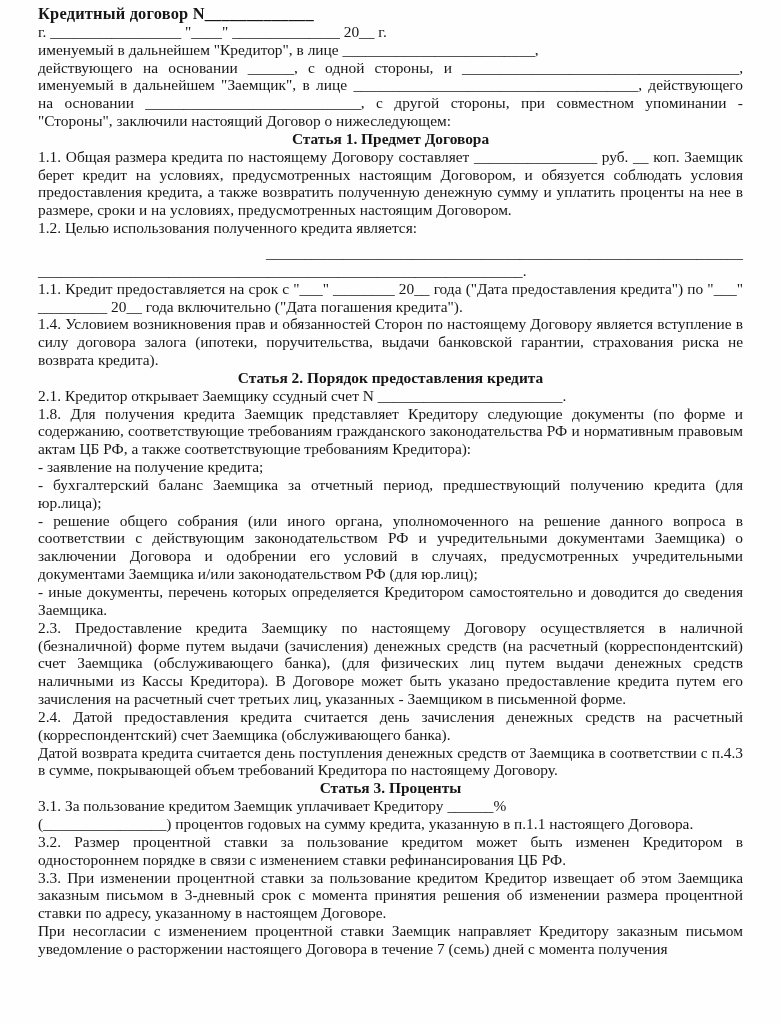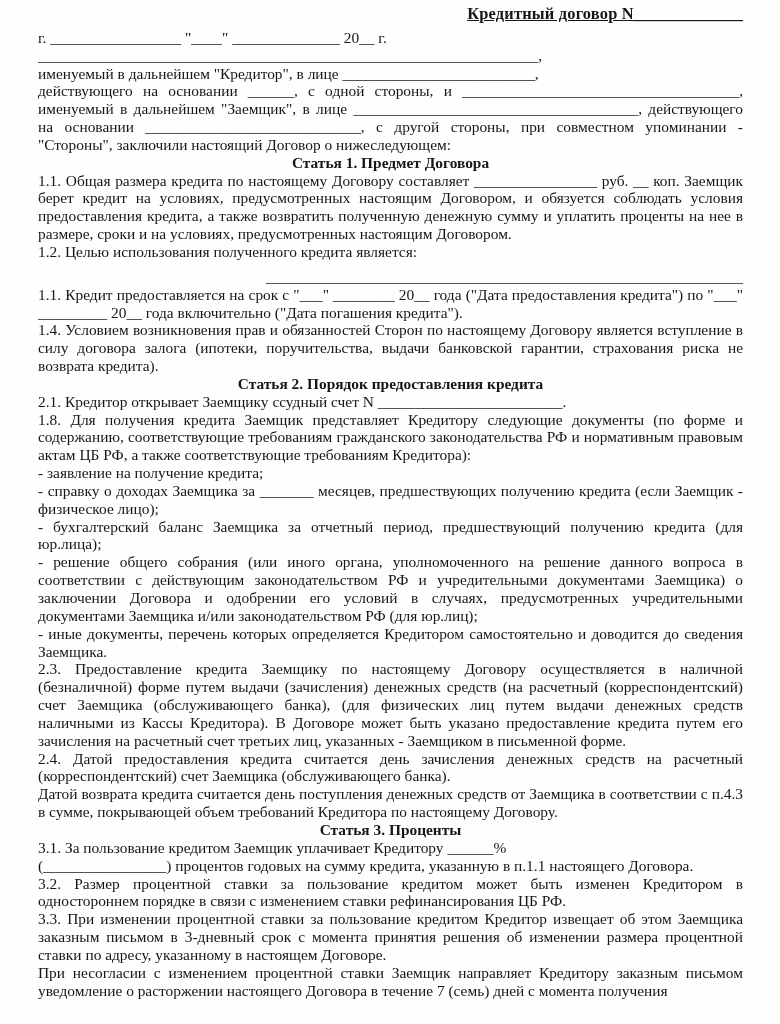--- a/index.html
+++ b/index.html
@@ -13,59 +13,56 @@
     color: #161616;
     font-family: "Liberation Serif", "DejaVu Serif", serif;
     font-size: 15.4px;
     line-height: 17.85px;
     padding: 5px 37px 0 38px;
     -webkit-font-smoothing: antialiased;
   }
   .title {
     font-size: 16.4px;
     font-weight: 700;
-    text-align: right;
-    margin-bottom: 6px;
+    text-align: left;
     letter-spacing: 0.2px;
-    text-decoration: underline;
   }
   .line { text-align: left; }
   .jl { text-align: justify; text-align-last: justify; }
   .heading { font-weight: 700; text-align: center; }
   .para { text-align: justify; }
   .pre { white-space: pre-line; }
   .fill-first { margin-top: 7px; text-align: right; }
 </style>
 </head>
 <body>
 
 <div class="page">
 
   <div class="title">Кредитный договор N_____________</div>
 
   <div class="line">г. _________________  "____" ______________  20__ г.</div>
-  <div class="line">_________________________________________________________________,</div>
   <div class="line">именуемый в дальнейшем "Кредитор", в лице _________________________,</div>
   <div class="line jl">действующего на основании ______, с одной стороны, и ____________________________________,</div>
   <div class="line jl">именуемый в дальнейшем "Заемщик", в лице _____________________________________, действующего</div>
   <div class="line jl">на основании ____________________________, с другой стороны, при совместном упоминании -</div>
   <div class="line">"Стороны", заключили настоящий Договор о нижеследующем:</div>
 
   <div class="heading">Статья 1. Предмет Договора</div>
   <div class="para">1.1. Общая размера кредита по настоящему Договору составляет ________________ руб. __ коп. Заемщик берет кредит на условиях, предусмотренных настоящим Договором, и обязуется соблюдать условия предоставления кредита, а также возвратить полученную денежную сумму и уплатить проценты на нее в размере, сроки и на условиях, предусмотренных настоящим Договором.</div>
   <div class="para">1.2. Целью использования полученного кредита является:</div>
   <div class="line fill-first">______________________________________________________________</div>
+  <div class="line">_______________________________________________________________.</div>
   <div class="para">1.1. Кредит предоставляется на срок с "___" ________ 20__ года ("Дата предоставления кредита") по "___" _________ 20__ года включительно ("Дата погашения кредита").</div>
   <div class="para">1.4. Условием возникновения прав и обязанностей Сторон по настоящему Договору является вступление в силу договора залога (ипотеки, поручительства, выдачи банковской гарантии, страхования риска не возврата кредита).</div>
 
   <div class="heading">Статья 2. Порядок предоставления кредита</div>
   <div class="para">2.1. Кредитор открывает Заемщику ссудный счет N ________________________.</div>
   <div class="para">1.8. Для получения кредита Заемщик представляет Кредитору следующие документы (по форме и содержанию, соответствующие требованиям гражданского законодательства РФ и нормативным правовым актам ЦБ РФ, а также соответствующие требованиям Кредитора):</div>
   <div class="para">- заявление на получение кредита;</div>
-  <div class="para">- справку о доходах Заемщика за _______ месяцев, предшествующих получению кредита (если Заемщик - физическое лицо);</div>
   <div class="para">- бухгалтерский баланс Заемщика за отчетный период, предшествующий получению кредита (для юр.лица);</div>
   <div class="para">- решение общего собрания (или иного органа, уполномоченного на решение данного вопроса в соответствии с действующим законодательством РФ и учредительными документами Заемщика) о заключении Договора и одобрении его условий в случаях, предусмотренных учредительными документами Заемщика и/или законодательством РФ (для юр.лиц);</div>
   <div class="para">- иные документы, перечень которых определяется Кредитором самостоятельно и доводится до сведения Заемщика.</div>
   <div class="para">2.3. Предоставление кредита Заемщику по настоящему Договору осуществляется в наличной (безналичной) форме путем выдачи (зачисления) денежных средств (на расчетный (корреспондентский) счет Заемщика (обслуживающего банка), (для физических лиц путем выдачи денежных средств наличными из Кассы Кредитора). В Договоре может быть указано предоставление кредита путем его зачисления на расчетный счет третьих лиц, указанных - Заемщиком в письменной форме.</div>
   <div class="para">2.4. Датой предоставления кредита считается день зачисления денежных средств на расчетный (корреспондентский) счет Заемщика (обслуживающего банка).</div>
   <div class="para">Датой возврата кредита считается день поступления денежных средств от Заемщика в соответствии с п.4.3 в сумме, покрывающей объем требований Кредитора по настоящему Договору.</div>
 
   <div class="heading">Статья 3. Проценты</div>
   <div class="para pre">3.1. За пользование кредитом Заемщик уплачивает Кредитору ______%
 (________________) процентов годовых на сумму кредита, указанную в п.1.1 настоящего Договора.</div>

